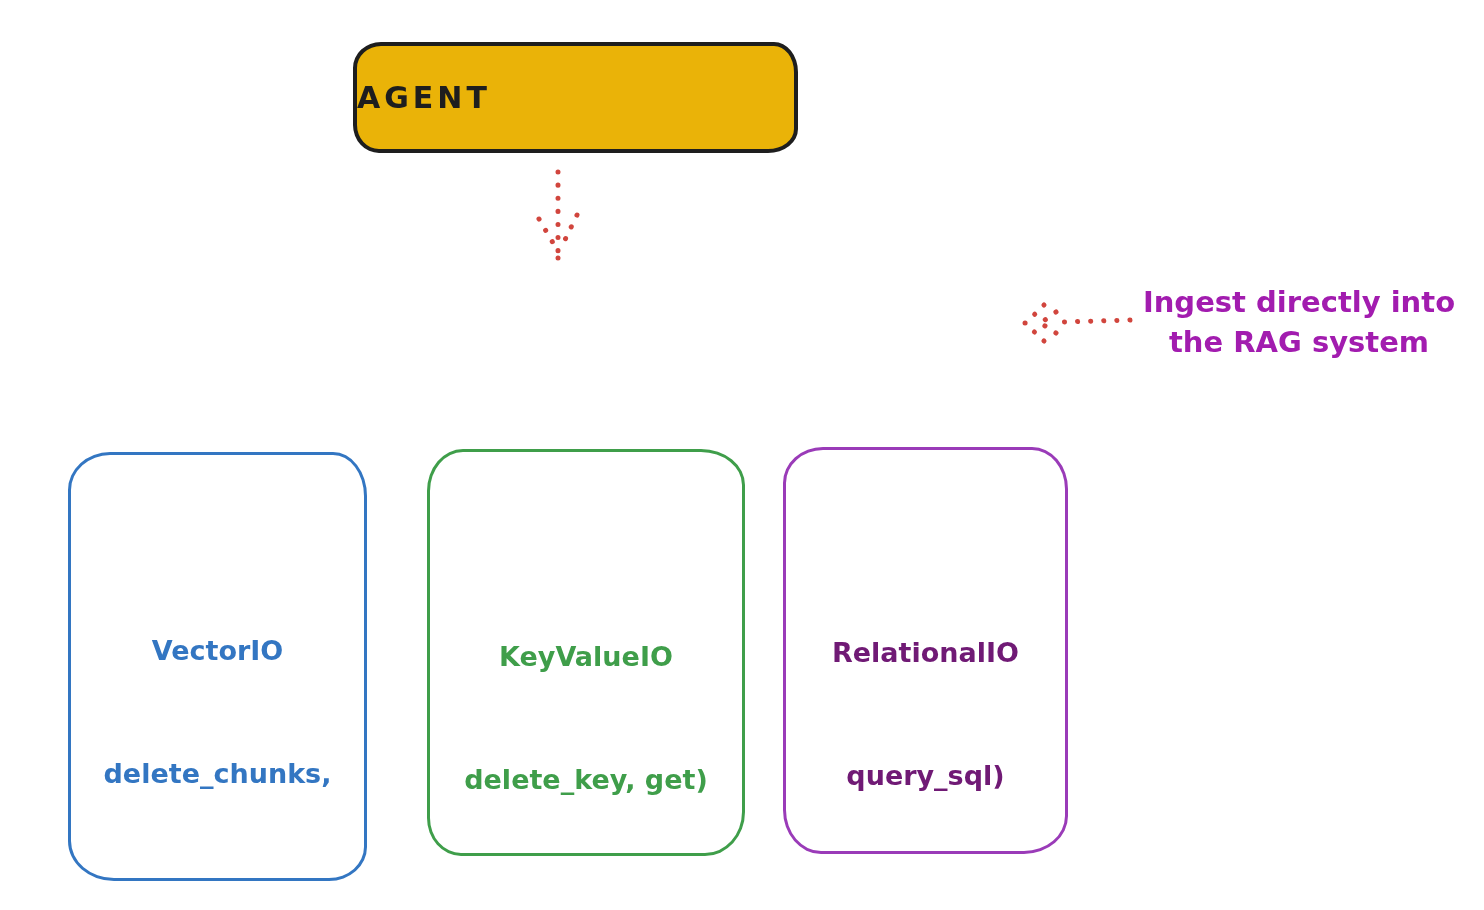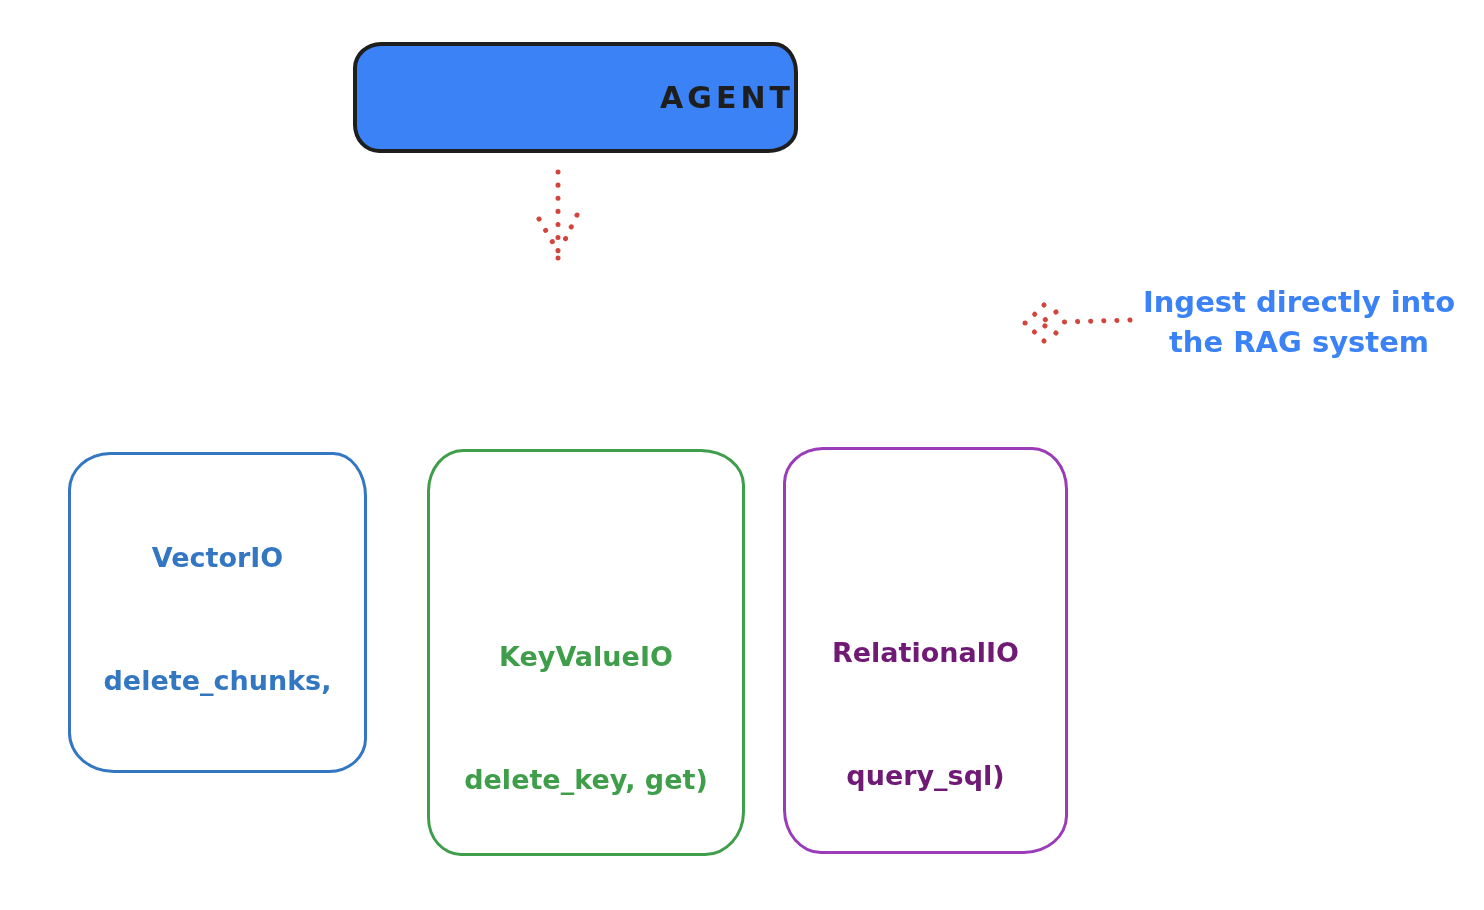--- a/index.html
+++ b/index.html
@@ -9,24 +9,24 @@
   }
   #canvas {
     position: relative;
     width: 1484px; height: 910px;
     background: #ffffff;
     overflow: hidden;
   }
   .node {
     position: absolute;
     box-sizing: border-box;
-    background: #3b82f6;
+    background: #eab308;
     display: flex;
     align-items: center;
-    justify-content: flex-end;
+    justify-content: flex-start;
     text-align: center;
   }
   
   #agent-box {
     left: 353px; top: 42px; width: 445px; height: 111px;
     border: 4px solid #1e1e1e;
     border-radius: 28px 24px 30px 26px / 26px 30px 24px 28px;
   }
   #agent-box .label {
     font-size: 30px; font-weight: 700; letter-spacing: 4px; color: #1e1e1e;
@@ -41,23 +41,24 @@
   }
   
   .storage-box {
     flex-direction: column;
     justify-content: flex-start;
     border-width: 3.5px;
     border-style: solid;
     background: #ffffff;
   }
   #vector-box {
-    left: 68px; top: 452px; width: 299px; height: 321px;
+    left: 68px; top: 452px; width: 299px; height: 429px;
     border-color: #3376c2; color: #3376c2;
     border-radius: 42px 34px 38px 46px / 38px 44px 34px 40px;
+    padding-top: 93px;
   }
   #keyvalue-box {
     left: 427px; top: 449px; width: 318px; height: 407px;
     border-color: #3f9e4a; color: #3f9e4a;
     border-radius: 36px 44px 40px 34px / 42px 36px 44px 38px;
     padding-top: 102px;
   }
   #relational-box {
     left: 783px; top: 447px; width: 285px; height: 407px;
     border-color: #9a3bb8; color: #701a75;
@@ -66,21 +67,21 @@
   }
   .io-lines {
     font-size: 27px; font-weight: 600; line-height: 41px; white-space: pre;
   }
   .io-lines div { min-height: 41px; }
   
   #ingest-note {
     position: absolute;
     left: 1127px; top: 282px; width: 344px;
     text-align: center;
-    color: #3b82f6;
+    color: #a21caf;
     font-size: 29px; font-weight: 700; line-height: 40px;
   }
   
   #arrow-layer {
     position: absolute; left: 0; top: 0;
     width: 1484px; height: 910px;
     pointer-events: none;
   }
 </style>
 </head>

